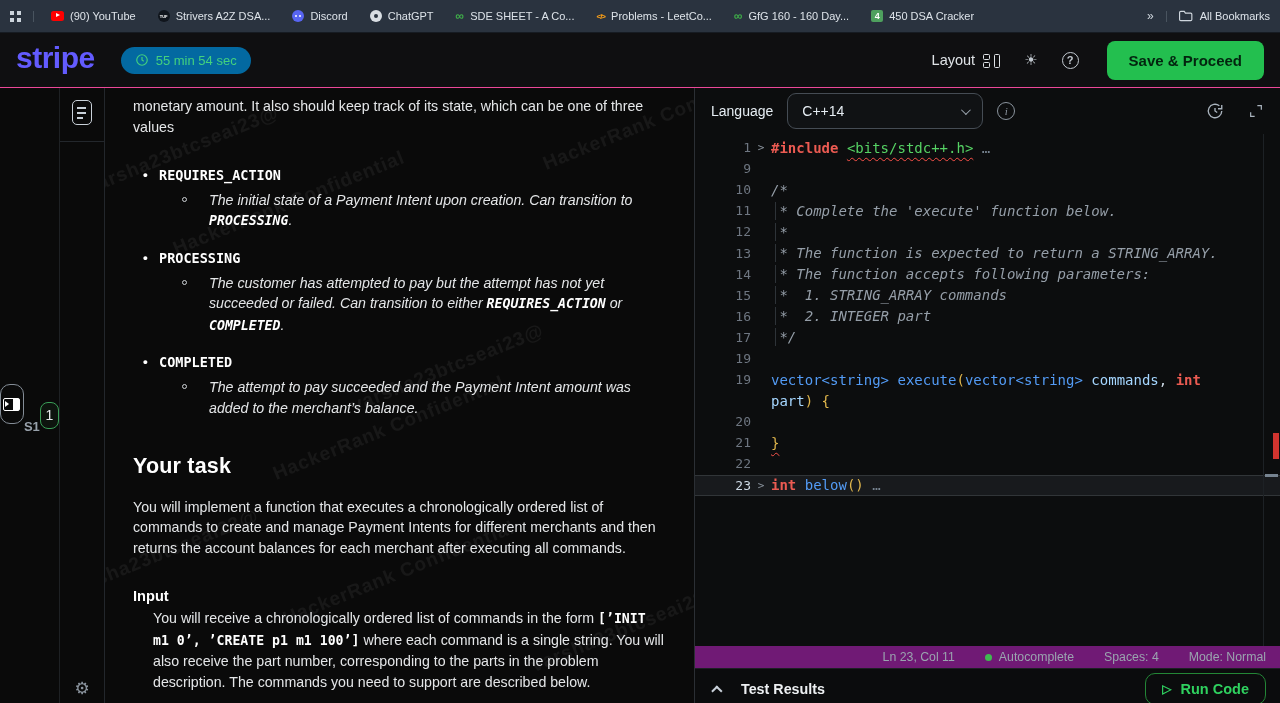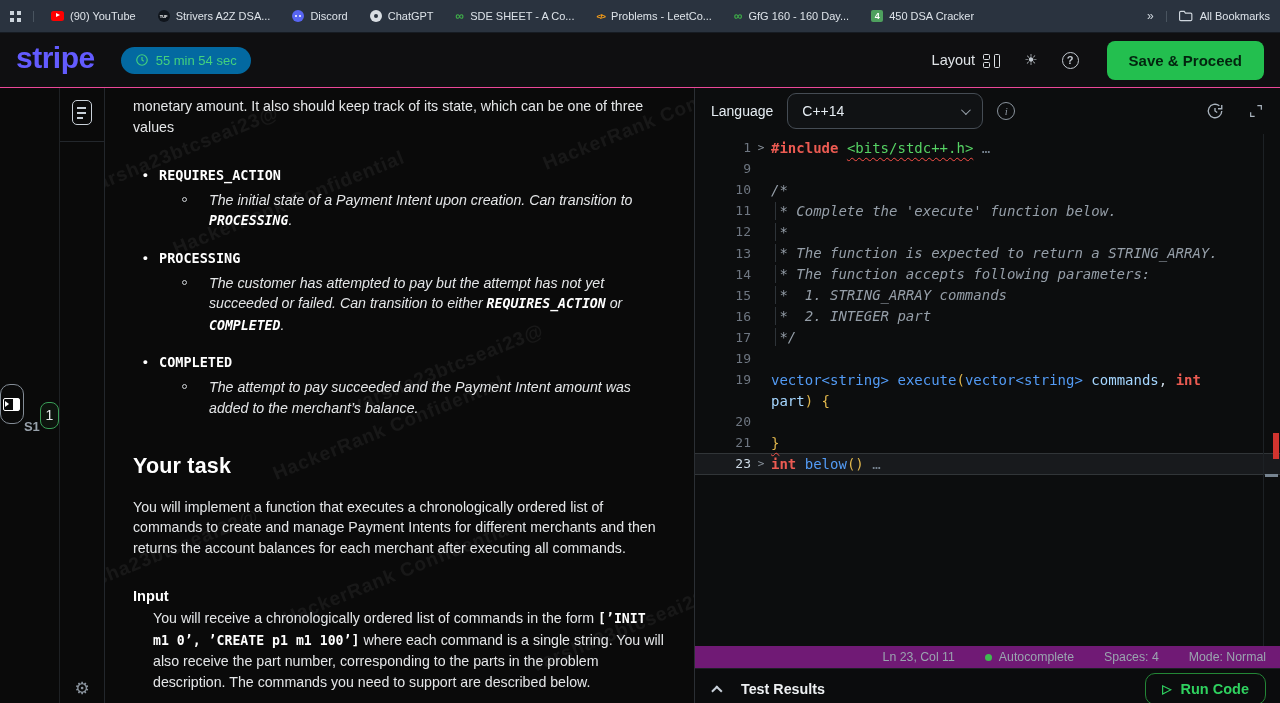--- a/index.html
+++ b/index.html
@@ -370,20 +370,25 @@
             <div class="line">
               <span class="gutter">20</span>
               <span class="fold"></span>
               <span class="codeln"></span>
             </div>
             <div class="line">
               <span class="gutter">21</span>
               <span class="fold"></span>
               <span class="codeln"><span class="tk-ye">}</span></span>
             </div>
+            <div class="line">
+              <span class="gutter">22</span>
+              <span class="fold"></span>
+              <span class="codeln"></span>
+            </div>
             <div class="line current">
               <span class="gutter">23</span>
               <span class="fold">&gt;</span>
               <span class="codeln"><span class="tk-r">int</span><span class="tk-w"> </span><span class="tk-b">below</span><span class="tk-y">()</span><span class="tk-e"> …</span></span>
             </div>
           </div>
         <div class="ruler-line"></div>
         <div class="red-marker"></div>
         <div class="scroll-thumb"></div>
       </div>

